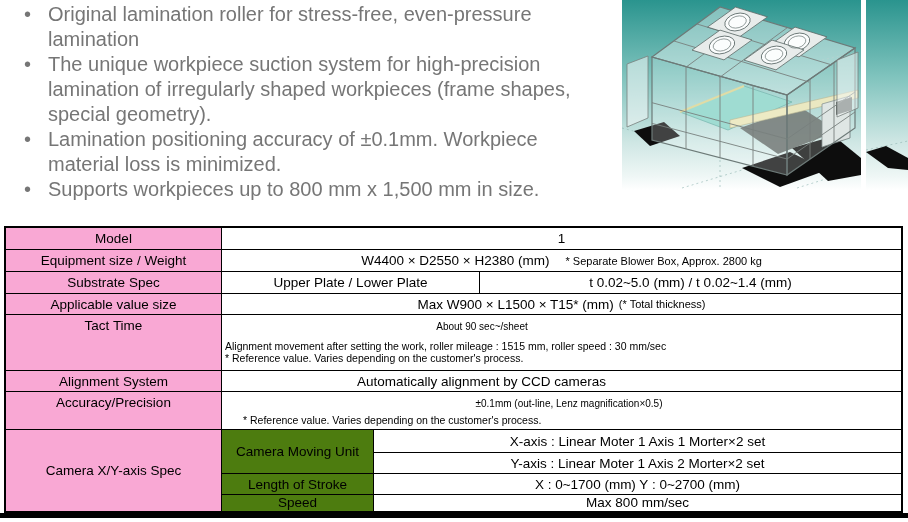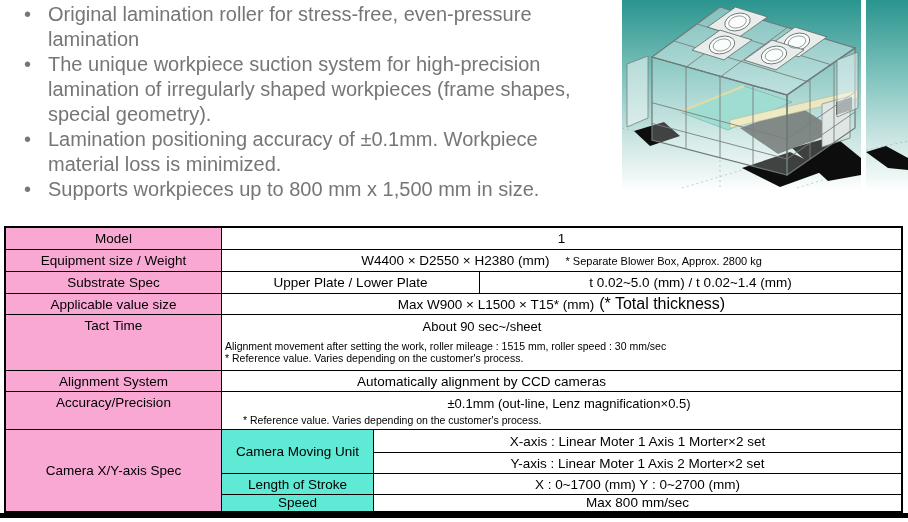--- a/index.html
+++ b/index.html
@@ -31,34 +31,34 @@
     display:flex;align-items:center;justify-content:center;box-sizing:border-box;
     text-align:center;
   }
   .lbl.top{align-items:flex-start;padding-top:3px;}
   .val{flex:1;display:flex;align-items:center;justify-content:center;box-sizing:border-box;overflow:hidden;}
   .plates{
     width:258px;flex:none;border-right:1px solid #000;box-sizing:border-box;
     display:flex;align-items:center;justify-content:center;
   }
   .v-note{font-size:11px;margin-left:16px;}
-  .v-note-sm{font-size:16px;margin-left:5px;}
+  .v-note-sm{font-size:11px;margin-left:5px;}
   .stack{flex:1;box-sizing:border-box;padding:3px 2px 0 3px;overflow:hidden;}
-  .stack .main{text-align:center;font-size:13px;line-height:17px;}
+  .stack .main{text-align:center;font-size:10px;line-height:17px;}
   .shift-left{position:relative;left:-80px;}
   .stack .note{font-size:10.5px;line-height:11.5px;text-align:left;}
   .stack .note.first{margin-top:6px;}
   .h22{height:22px;} .h21{height:21px;} .h56{height:56px;} .h38{height:38px;gap:14px;} .hcam{height:81px;}
   .cam-right{flex:1;display:flex;flex-direction:column;}
   .cm-top{display:flex;height:44px;flex:none;border-bottom:1px solid #000;box-sizing:border-box;}
   .cm-mid{display:flex;height:21px;flex:none;border-bottom:1px solid #000;box-sizing:border-box;}
   .cm-bot{display:flex;flex:1;}
   .cm-lbl{
     width:152px;flex:none;border-right:1px solid #000;box-sizing:border-box;
-    display:flex;align-items:center;justify-content:center;background:#5eead4;
+    display:flex;align-items:center;justify-content:center;background:#4d7c0f;
   }
   .cm-vals{flex:1;display:flex;flex-direction:column;}
   .cm-v1{height:23px;flex:none;border-bottom:1px solid #000;box-sizing:border-box;
          display:flex;align-items:center;justify-content:center;}
   .cm-v2{flex:1;display:flex;align-items:center;justify-content:center;}
   .tightline{line-height:14px;}
   
   .bottom-bar{position:absolute;left:0;top:513px;width:908px;height:5px;background:#000;}
 </style>
 </head>

